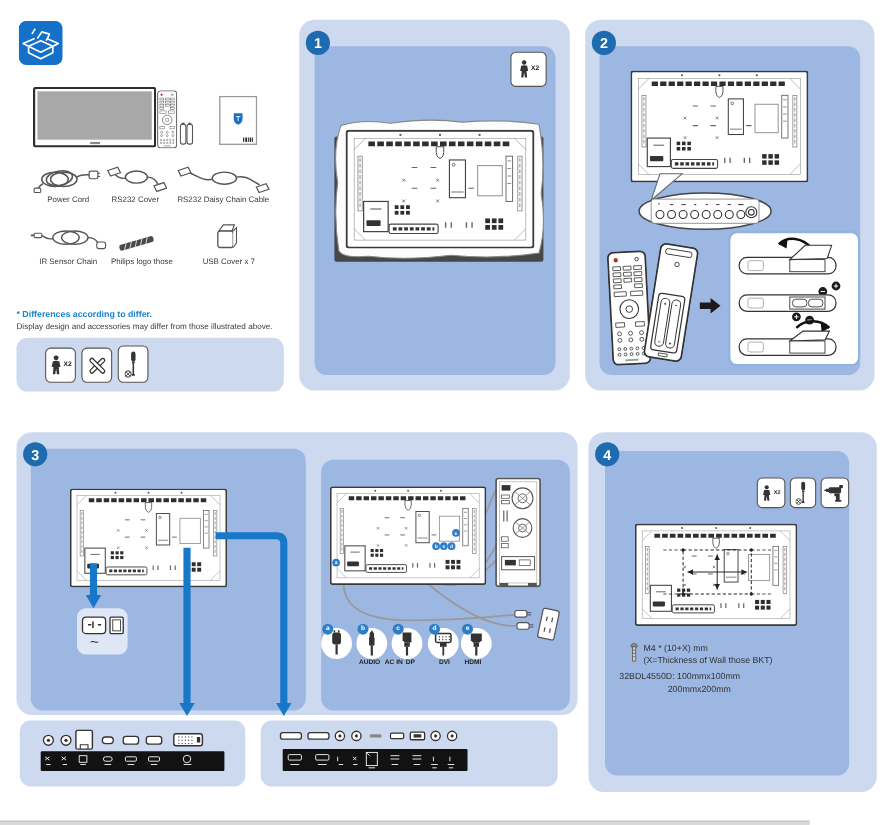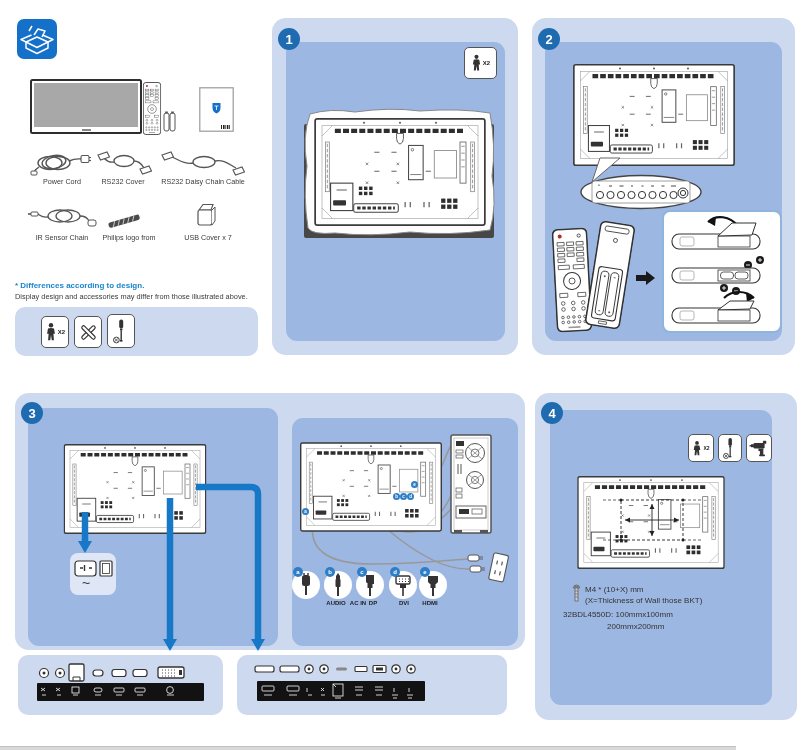--- a/index.html
+++ b/index.html
@@ -277,30 +277,30 @@
     <rect x="62" y="17" width="8" height="6" rx="2" fill="#fff" stroke="#555" stroke-width="1"></rect>
   </svg>
   <div class="lbl" style="left:18px;top:234px;width:88px">IR Sensor Chain</div>
 
   <svg class="abs" style="left:104px;top:212px" width="40" height="18" viewBox="0 0 40 18">
     <g transform="rotate(-16 20 9)">
       <rect x="4" y="6.5" width="32" height="5.5" rx="2" fill="#4a4a4a"></rect>
       <path d="M8 12 l3 -5.5 M13 12 l3 -5.5 M18 12 l3 -5.5 M23 12 l3 -5.5 M28 12 l3 -5.5" stroke="#ddd" stroke-width="0.8"></path>
     </g>
   </svg>
-  <div class="lbl" style="left:92px;top:234px;width:74px">Philips logo from</div>
+  <div class="lbl" style="left:92px;top:234px;width:74px">Philips logo those</div>
 
   <svg class="abs" style="left:194px;top:202px" width="24" height="26" viewBox="0 0 24 26">
     <path d="M5 8 L9 2.5 L19 2.5 L17 8 Z" fill="#fff" stroke="#555" stroke-width="1.1"></path>
     <rect x="4" y="8" width="14" height="15" rx="2" fill="#fff" stroke="#555" stroke-width="1.2"></rect>
     <path d="M18 8 L21 5 L21 19 L18 23" fill="#fff" stroke="#555" stroke-width="1"></path>
   </svg>
   <div class="lbl" style="left:178px;top:234px;width:60px">USB Cover x 7</div>
 
-  <div class="note-title" style="left:15px;top:281px">* Differences according to design.</div>
+  <div class="note-title" style="left:15px;top:281px">* Differences according to differ.</div>
   <div class="note-body" style="left:15px;top:292px">Display design and accessories may differ from those illustrated above.</div>
 
   <div class="abs" style="left:15px;top:307px;width:243px;height:49px;background:#cdd9ef;border-radius:10px"></div>
   <div class="whitebox" style="left:41px;top:316px;width:28px;height:32px">
     <svg width="12" height="20" viewBox="0 0 14 22">
         <use href="#sym-person"></use>
       </svg>
     <span class="x2">X2</span>
   </div>
   <div class="whitebox" style="left:74px;top:316px;width:28px;height:32px">

